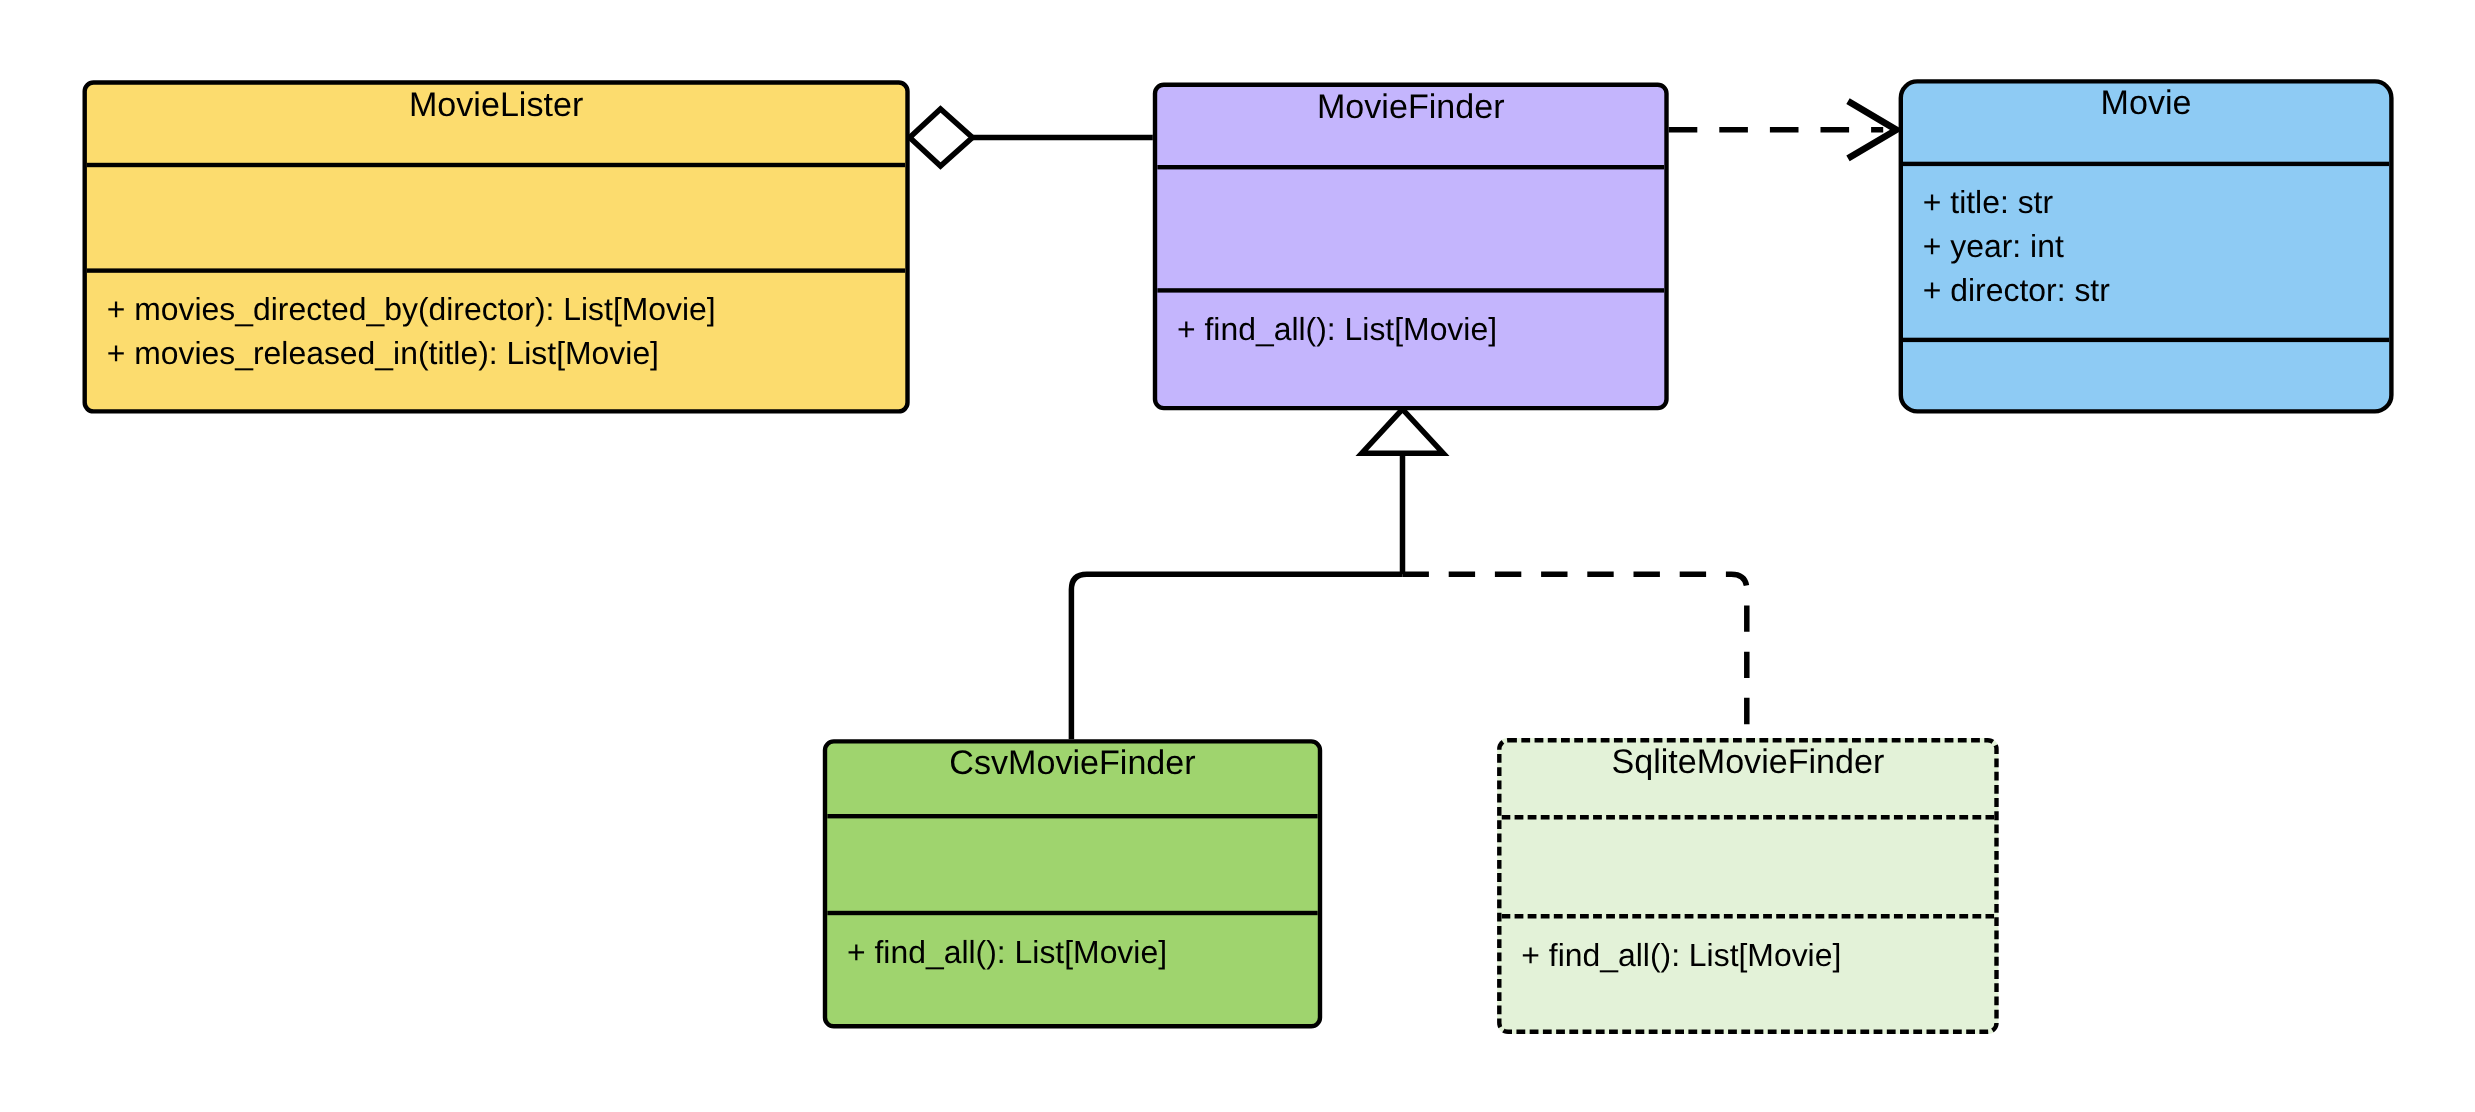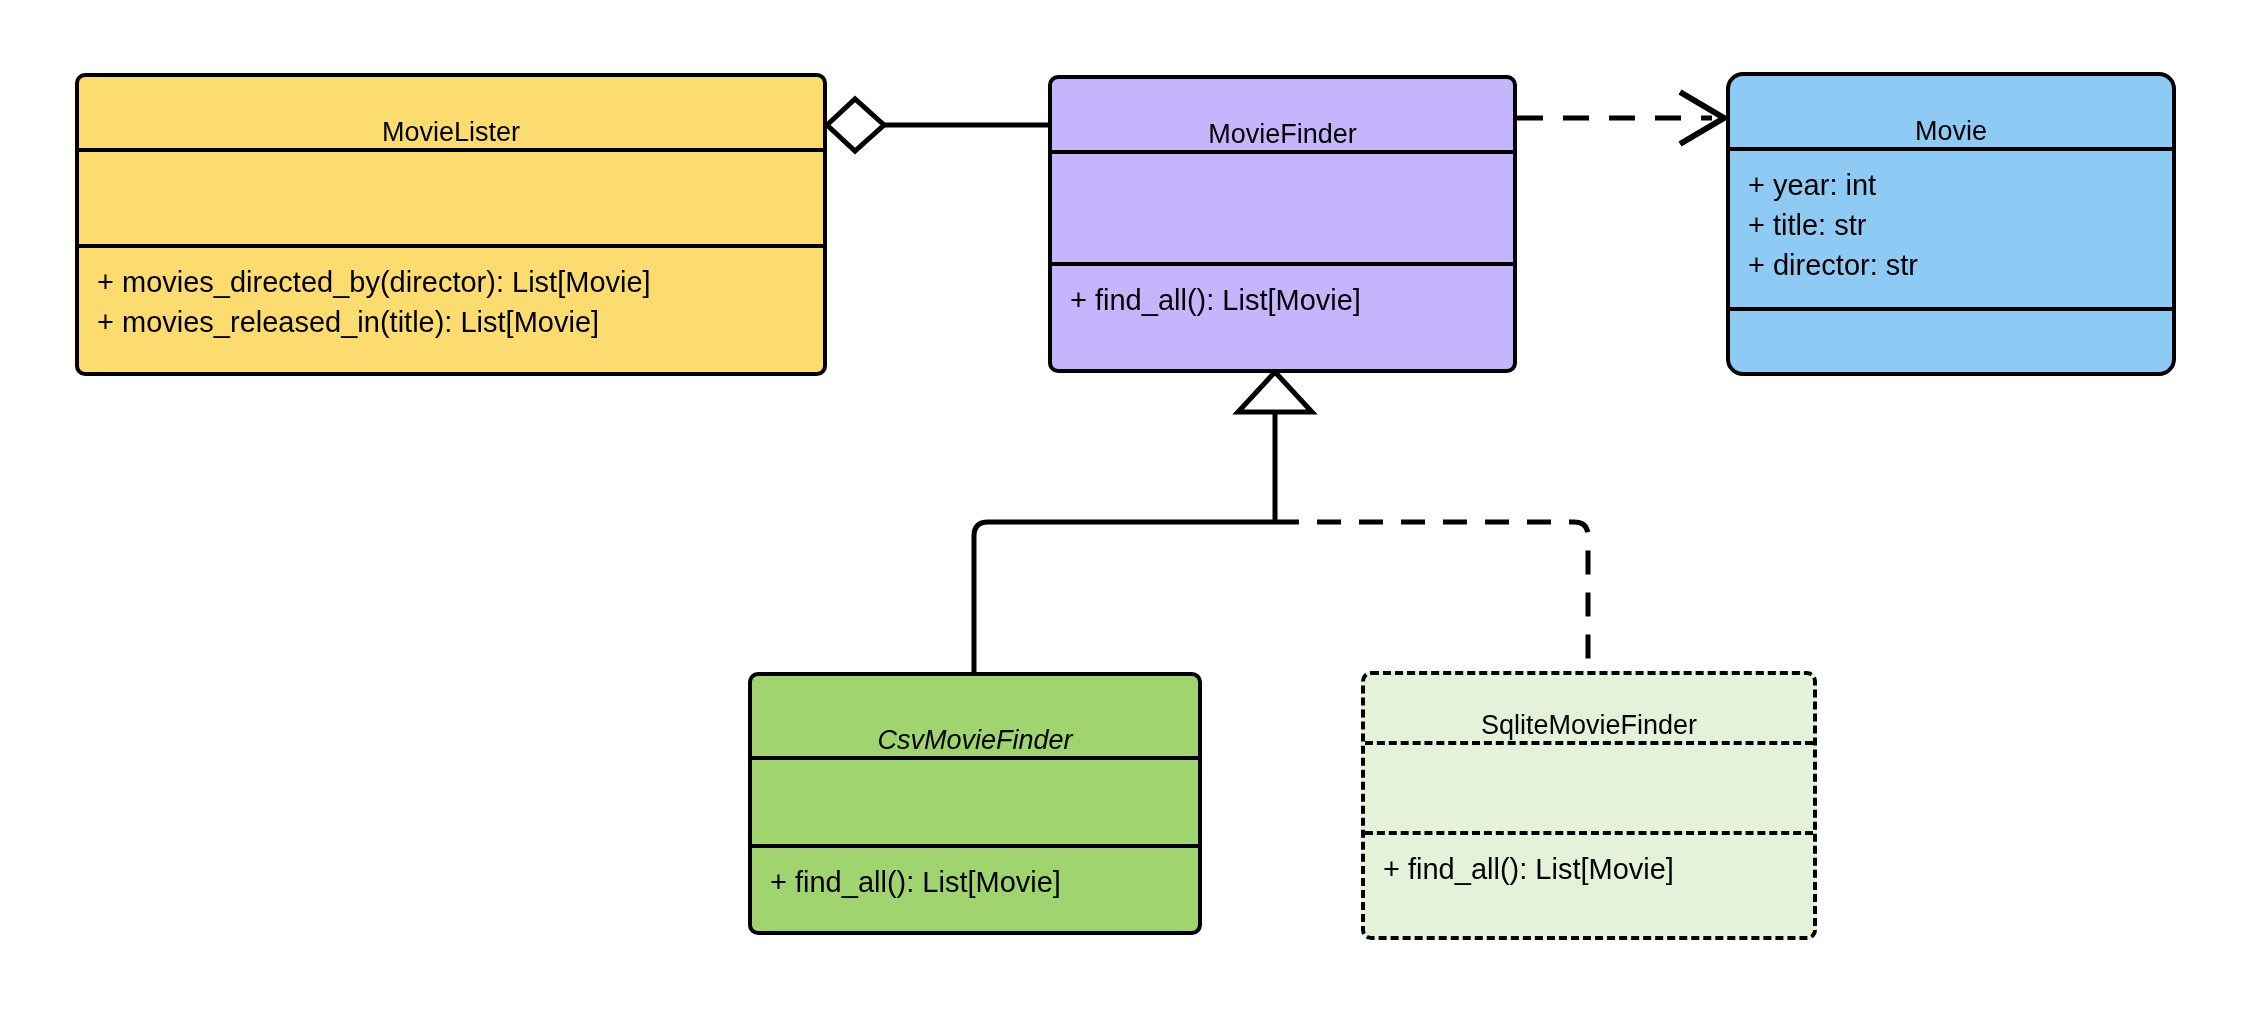--- a/index.html
+++ b/index.html
@@ -29,23 +29,23 @@
   .uml-class.dashed {
     border-style: dashed;
     border-width: 4px;
   }
   .compartment {
     box-sizing: border-box;
     position: relative;
   }
   .compartment.title {
     display: flex;
-    align-items: flex-end;
+    align-items: flex-start;
     justify-content: center;
-    font-size: 27px;
+    font-size: 31px;
     color: #000000;
   }
   .compartment.body {
     padding: 14px 18px 0 18px;
     font-size: 29px;
     line-height: 40px;
     color: #000000;
   }
   .compartment.sep-solid {
     border-top: 4px solid #000000;
@@ -115,29 +115,29 @@
     <div class="compartment body sep-solid" style="flex:1;">
       <div class="member">+ find_all(): List[Movie]</div>
     </div>
   </div>
 
   <div class="uml-class" style="left:1726px; top:72px; width:450px; height:304px; background:#8ecbf4;border-radius:17px;">
     <div class="compartment title" style="height:71px;">
       <span>Movie</span>
     </div>
     <div class="compartment body sep-solid" style="height:160px;">
+      <div class="member">+ title: str</div>
       <div class="member">+ year: int</div>
-      <div class="member">+ title: str</div>
       <div class="member">+ director: str</div>
     </div>
     <div class="compartment body sep-solid" style="flex:1;"></div>
   </div>
 
   <div class="uml-class" style="left:748px; top:672px; width:454px; height:263px; background:#9fd46e;">
-    <div class="compartment title" style="height:80px;font-style:italic;">
+    <div class="compartment title" style="height:64px;">
       <span>CsvMovieFinder</span>
     </div>
     <div class="compartment body sep-solid" style="height:88px;"></div>
     <div class="compartment body sep-solid" style="flex:1;">
       <div class="member">+ find_all(): List[Movie]</div>
     </div>
   </div>
 
   <div class="uml-class dashed" style="left:1349px; top:671px; width:456px; height:269px; background:#e3f2d8;margin-left:12px;">
     <div class="compartment title" style="height:66px;">

